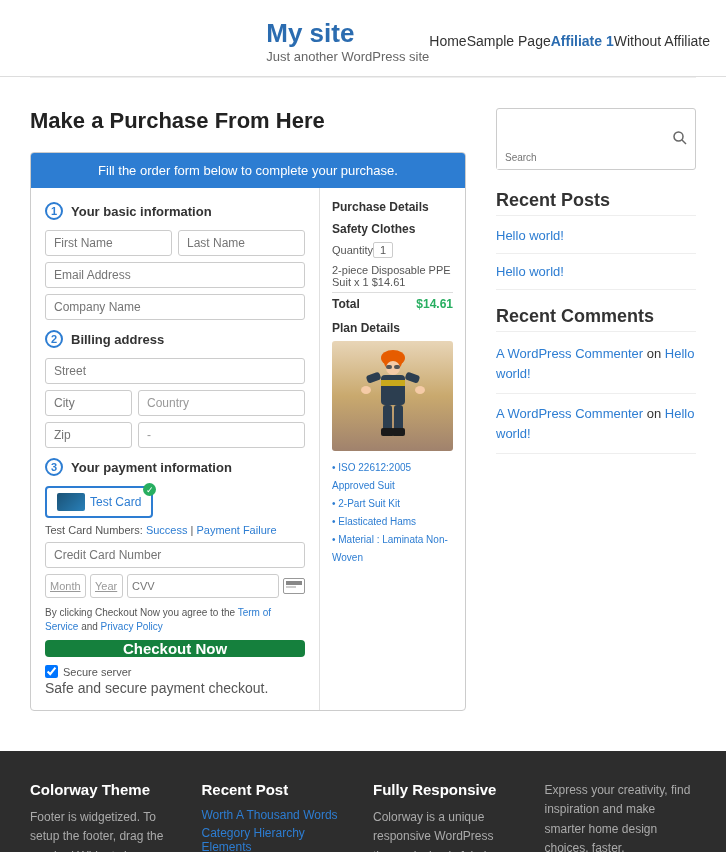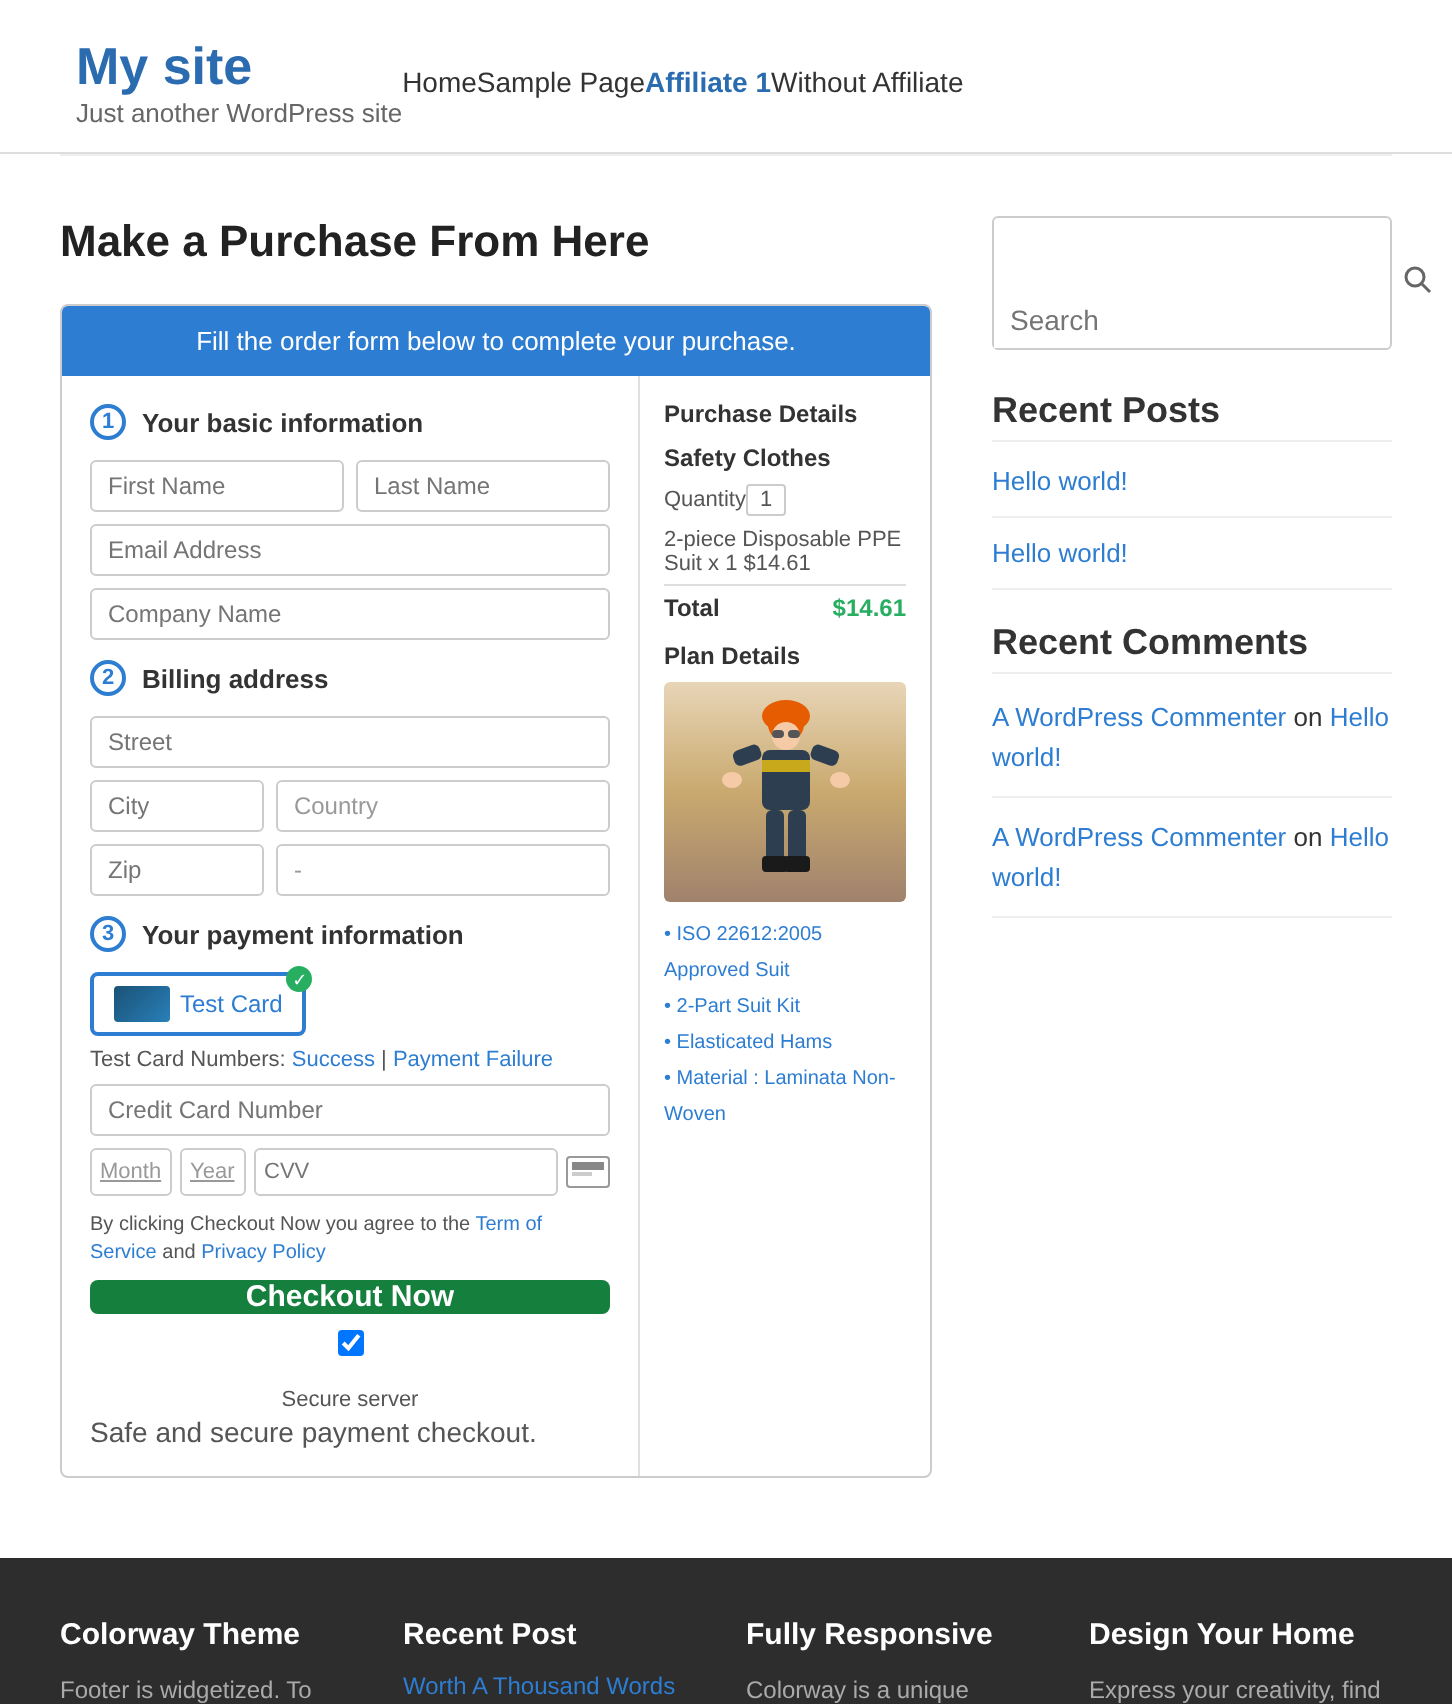--- a/index.html
+++ b/index.html
@@ -1,19 +1,19 @@
 <!DOCTYPE html>
 <html><head>
   <meta charset="utf-8">
   <style>
     * { box-sizing: border-box; margin: 0; padding: 0; }
     body { font-family: Arial, sans-serif; font-size: 14px; color: #333; background: #fff; }
 
     
-    .site-header { display: flex; justify-content: flex-start; align-items: center; padding: 18px 38px 12px; border-bottom: 1px solid #ddd; }
+    .site-header { display: flex; justify-content: flex-end; align-items: center; padding: 18px 16px 12px; border-bottom: 1px solid #ddd; }
     .site-title { font-size: 26px; font-weight: bold; color: #2b6cb0; line-height: 1.2; }
     .site-tagline { font-size: 13px; color: #666; }
     .main-nav { display: flex; align-items: center; }
     .nav-link { text-decoration: none; color: #333; font-size: 14px; }
     .nav-link.affiliate { color: #2b6cb0; font-weight: bold; }
 
     
     .main-content { display: flex; gap: 30px; padding: 30px 30px; max-width: 726px; }
     .content-area { flex: 1; min-width: 0; }
     .sidebar { width: 200px; flex-shrink: 0; }
@@ -52,21 +52,21 @@
     .expiry-row { display: flex; gap: 4px; align-items: center; }
     .expiry-select { flex: 1; border: 1px solid #ccc; border-radius: 3px; padding: 5px 4px; font-size: 11px; color: #999; background: #fff; appearance: none; text-decoration: underline; }
     .cvv-input { flex: 1; border: 1px solid #ccc; border-radius: 3px; padding: 5px 4px; font-size: 11px; color: #999; }
     .cvv-icon { width: 22px; height: 16px; border: 1px solid #999; border-radius: 2px; display: flex; align-items: center; justify-content: center; }
 
     .terms-text { font-size: 10px; color: #555; margin: 8px 0 6px; line-height: 1.4; }
     .terms-text a { color: #2d7dd2; text-decoration: none; }
 
     .checkout-btn { width: 100%; background: #15803d; color: #fff; border: none; border-radius: 4px; padding: 0; font-size: 15px; font-weight: bold; cursor: pointer; }
 
-    .secure-row { display: flex; align-items: center; gap: 16px; margin-top: 8px; font-size: 11px; color: #555; flex-direction: column; }
+    .secure-row { display: flex; align-items: center; gap: 5px; margin-top: 8px; font-size: 11px; color: #555; }
     .secure-text { font-size: 14px; color: #555; margin-top: 2px; }
 
     
     .purchase-title { font-size: 12px; font-weight: bold; margin-bottom: 8px; color: #333; }
     .product-name { font-size: 12px; font-weight: bold; color: #333; margin-bottom: 6px; }
     .qty-row { display: flex; justify-content: flex-start; align-items: center; margin-bottom: 6px; font-size: 11px; color: #555; }
     .qty-box { border: 1px solid #ccc; padding: 1px 6px; font-size: 11px; border-radius: 2px; }
     .product-line { font-size: 11px; color: #555; margin-bottom: 4px; }
     .total-row { display: flex; justify-content: space-between; font-size: 12px; font-weight: bold; border-top: 1px solid #ddd; padding-top: 4px; margin-top: 4px; }
     .total-amount { color: #27ae60; }
@@ -74,21 +74,21 @@
     .plan-title { font-size: 12px; font-weight: bold; color: #333; margin: 10px 0 6px; }
     .plan-image { width: 100%; height: 110px; background: linear-gradient(180deg, #e8d5b7 0%, #c9a96e 50%, #a0826d 100%); border-radius: 3px; display: flex; align-items: center; justify-content: center; margin-bottom: 8px; overflow: hidden; }
 
     
     .plan-features { font-size: 10px; color: #2d7dd2; line-height: 1.8; }
     .plan-features span { display: block; }
     .plan-features span::before { content: "• "; }
 
     
     .search-box { display: flex; border: 1px solid #ccc; border-radius: 3px; margin-bottom: 20px; }
-    .search-input { flex: 1; border: none; padding: 6px 8px; font-size: 14px; outline: none; margin-top: 37px; }
+    .search-input { flex: 1; border: none; padding: 6px 8px; font-size: 10px; outline: none; margin-top: 37px; }
     .search-btn { border: none; background: none; padding: 4px 8px; cursor: pointer; color: #666; }
 
     .sidebar-section-title { font-size: 18px; font-weight: bold; color: #333; margin-bottom: 12px; border-bottom: 1px solid #eee; padding-bottom: 4px; }
     .sidebar-post-link { display: block; color: #2d7dd2; text-decoration: none; font-size: 13px; margin-bottom: 10px; border-bottom: 1px solid #eee; padding-bottom: 10px; }
     .sidebar-comment { font-size: 13px; margin-bottom: 10px; border-bottom: 1px solid #eee; padding-bottom: 10px; line-height: 1.5; }
     .sidebar-comment a { color: #2d7dd2; text-decoration: none; }
 
     
     .site-footer { background: #2d2d2d; color: #aaa; padding: 30px; margin-top: 10px; }
     .footer-grid { display: grid; grid-template-columns: repeat(4, 1fr); gap: 20px; margin-bottom: 20px; }
@@ -317,18 +317,17 @@
     <div class="footer-col">
       <div class="footer-col-title">Recent Post</div>
       <a href="#" class="footer-col-link">Worth A Thousand Words</a>
       <a href="#" class="footer-col-link">Category Hierarchy Elements</a>
     </div>
     <div class="footer-col">
       <div class="footer-col-title">Fully Responsive</div>
       <div class="footer-col-text">Colorway is a unique responsive WordPress theme design is fabulous enough giving your absolute reason to stay on your site.</div>
     </div>
     <div class="footer-col">
-      <div class="footer-col-title">Design Your Home</div>
       <div class="footer-col-text">Express your creativity, find inspiration and make smarter home design choices, faster.</div>
     </div>
   </div>
 
 </footer>
 
 </body></html>

